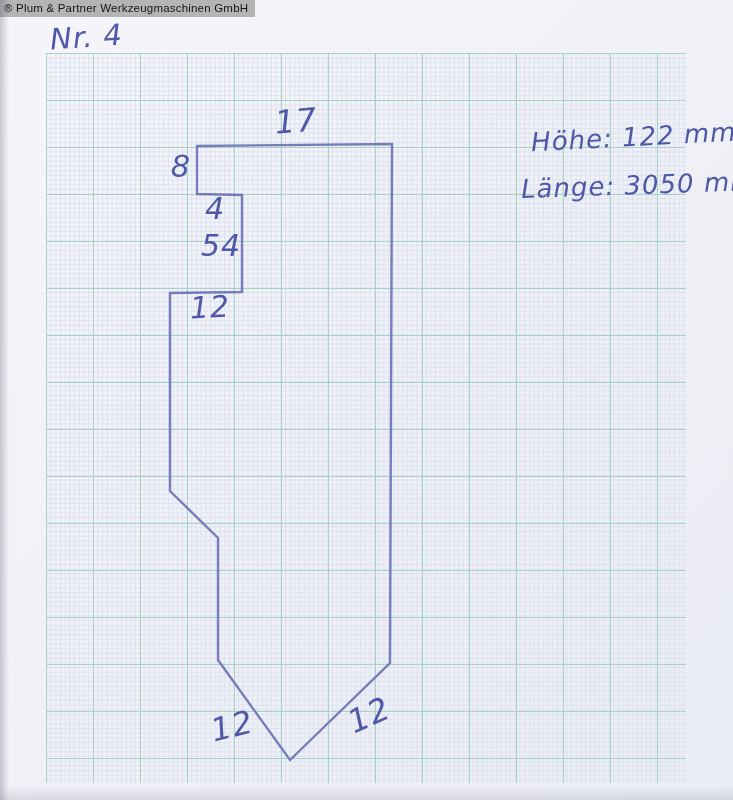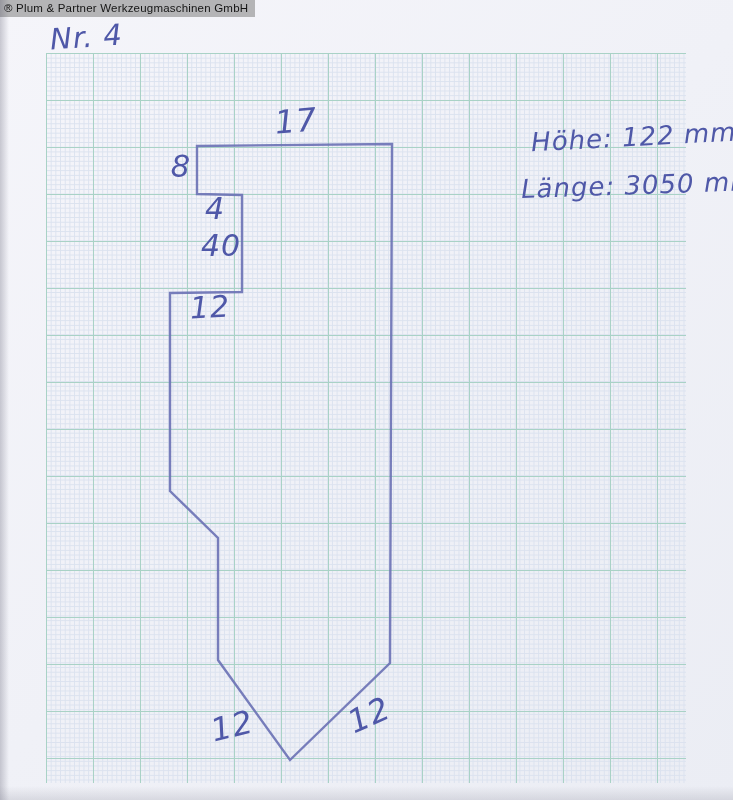--- a/index.html
+++ b/index.html
@@ -72,21 +72,21 @@
   <div class="hand sketch-number">Nr. 4</div>
 
   <div class="hand note-height">Höhe: 122 mm</div>
 
   <div class="hand note-length">Länge: 3050 mm</div>
 
   <div id="labels-layer">
       <span class="hand dim" style="left: 296px; top: 121px; font-size: 32px; transform: translate(-50%, -50%) rotate(-5deg);">17</span>
       <span class="hand dim" style="left: 181px; top: 166px; font-size: 30px; transform: translate(-50%, -50%) rotate(2deg);">8</span>
       <span class="hand dim" style="left: 215px; top: 208px; font-size: 30px; transform: translate(-50%, -50%) rotate(0deg);">4</span>
-      <span class="hand dim" style="left: 221px; top: 245px; font-size: 30px; transform: translate(-50%, -50%) rotate(0deg);">40</span>
+      <span class="hand dim" style="left: 221px; top: 245px; font-size: 30px; transform: translate(-50%, -50%) rotate(0deg);">54</span>
       <span class="hand dim" style="left: 210px; top: 307px; font-size: 30px; transform: translate(-50%, -50%) rotate(-3deg);">12</span>
       <span class="hand dim" style="left: 232px; top: 726px; font-size: 32px; transform: translate(-50%, -50%) rotate(-14deg);">12</span>
       <span class="hand dim" style="left: 369px; top: 715px; font-size: 32px; transform: translate(-50%, -50%) rotate(-24deg);">12</span>
     </div>
 
   <div class="watermark">® Plum &amp; Partner Werkzeugmaschinen GmbH</div>
 
   <div class="edge-shadow-left"></div>
 </div>
 

